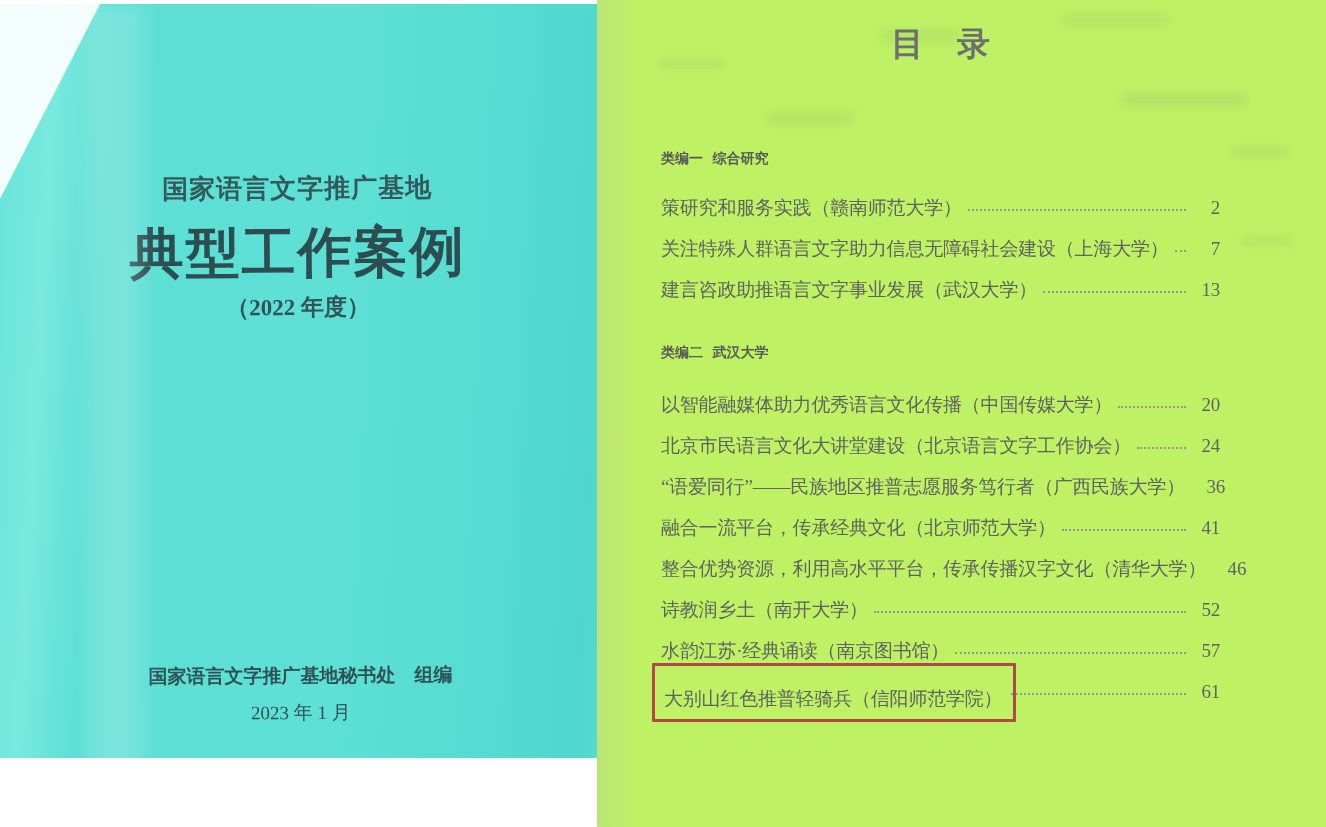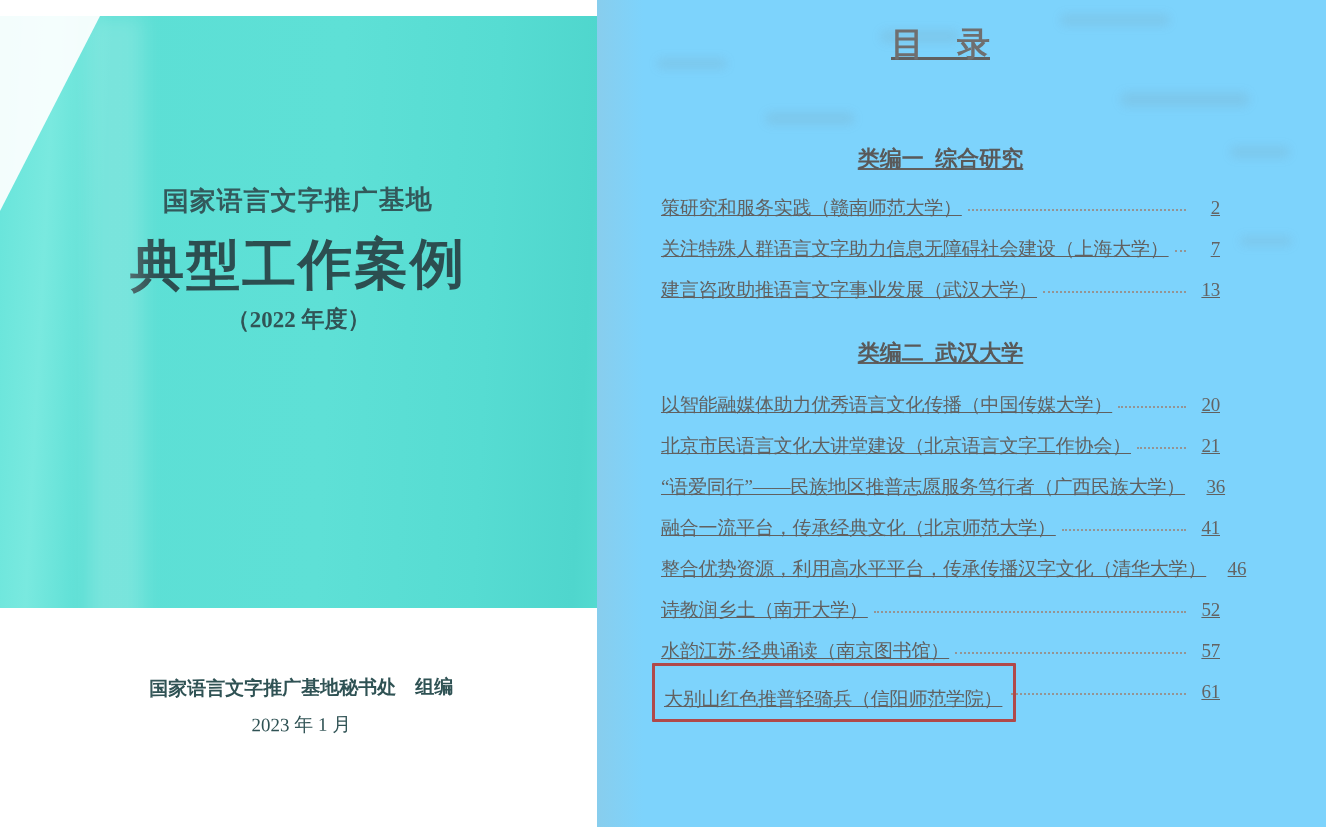--- a/index.html
+++ b/index.html
@@ -3,52 +3,51 @@
 <meta charset="utf-8">
 <style>
   html,body{margin:0;padding:0;}
   body{
     width:1326px;height:827px;position:relative;overflow:hidden;
     background:#ffffff;
     font-family:"Liberation Serif","DejaVu Serif",serif;
   }
   
   .cover{
-    position:absolute;left:0;top:16px;width:597px;height:592px;
+    position:absolute;left:0;top:4px;width:597px;height:754px;
     background:linear-gradient(93deg,#66e4da 0%,#79e9df 9%,#5cdfd5 18%,#5ee0d6 55%,#56dcd2 80%,#4fd6cd 96%,#54dad0 100%);
   }
   .cover::before{ 
     content:"";position:absolute;left:0;top:0;width:100px;height:195px;
     background:#fff;clip-path:polygon(0 0,100% 0,0 100%);opacity:.92;
   }
   .cover::after{ 
     content:"";position:absolute;left:88px;top:0;width:55px;height:827px;
     background:rgba(255,255,255,.18);filter:blur(10px);
   }
   .cover-content{position:absolute;inset:0;transform:rotate(-0.4deg);}
   .cover-line{position:absolute;left:0;right:0;text-align:center;color:#2f5355;}
   .cover-series{top:167px;font-size:26px;font-weight:bold;letter-spacing:1px;color:#33595b;}
   .cover-title{top:213px;font-size:54px;font-weight:bold;letter-spacing:2px;color:#2c4e50;}
   .cover-edition{top:288px;font-size:23px;font-weight:600;color:#315456;}
   .cover-editor{top:659px;font-size:19px;font-weight:bold;color:#2f5254;}
   .cover-date{top:696px;font-size:19px;color:#2f5254;}
   
   .page{
     position:absolute;left:597px;top:0;width:729px;height:827px;
-    background:#7dd3fc;box-sizing:border-box;padding:0 106px 0 64px;
+    background:#bef264;box-sizing:border-box;padding:0 106px 0 64px;
     color:#606060;
-    text-decoration:underline;
   }
   .page-shadow{position:absolute;left:0;top:0;width:46px;height:827px;
     background:linear-gradient(90deg,rgba(175,185,185,.22),rgba(175,185,185,0));pointer-events:none;}
   .toc-title{
     text-align:center;padding-top:21px;height:46px;line-height:46px;
     font-size:33px;font-weight:bold;color:#6f6f6f;
   }
-  .section-heading{text-align:center;font-size:22px;font-weight:bold;color:#595959;
+  .section-heading{font-size:14px;font-weight:bold;color:#595959;
     height:30px;line-height:30px;word-spacing:6px;}
   .toc-section.sec1 .section-heading{margin:77px 0 13px 0;}
   .toc-section.sec2 .section-heading{margin:28px 0 16px 0;}
   .toc-row{display:flex;align-items:center;height:41px;font-size:19px;letter-spacing:-0.2px;}
   .toc-text{white-space:nowrap;color:#616161;}
   .toc-leader{flex:1;height:0;border-bottom:2.5px dotted #949494;align-self:center;
     margin:0 8px 0 6px;transform:translateY(2px);}
   .toc-page{min-width:26px;text-align:right;font-size:19px;color:#636363;}
   .hl{
     display:inline-block;border:3px solid #b04949;border-radius:1px;
@@ -110,21 +109,21 @@
       <div class="toc-section sec2">
         <div class="section-heading">类编二 武汉大学</div>
         <div class="toc-row">
           <span class="toc-text">以智能融媒体助力优秀语言文化传播（中国传媒大学）</span>
           <span class="toc-leader"></span>
           <span class="toc-page">20</span>
         </div>
         <div class="toc-row">
           <span class="toc-text">北京市民语言文化大讲堂建设（北京语言文字工作协会）</span>
           <span class="toc-leader"></span>
-          <span class="toc-page">21</span>
+          <span class="toc-page">24</span>
         </div>
         <div class="toc-row">
           <span class="toc-text">“语爱同行”——民族地区推普志愿服务笃行者（广西民族大学）</span>
           <span class="toc-leader"></span>
           <span class="toc-page">36</span>
         </div>
         <div class="toc-row">
           <span class="toc-text">融合一流平台，传承经典文化（北京师范大学）</span>
           <span class="toc-leader"></span>
           <span class="toc-page">41</span>

